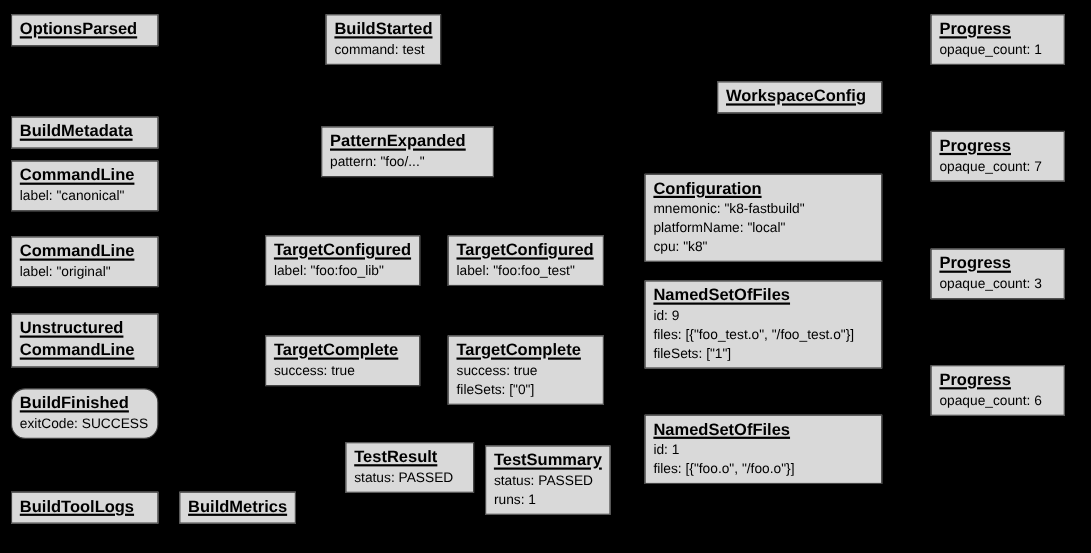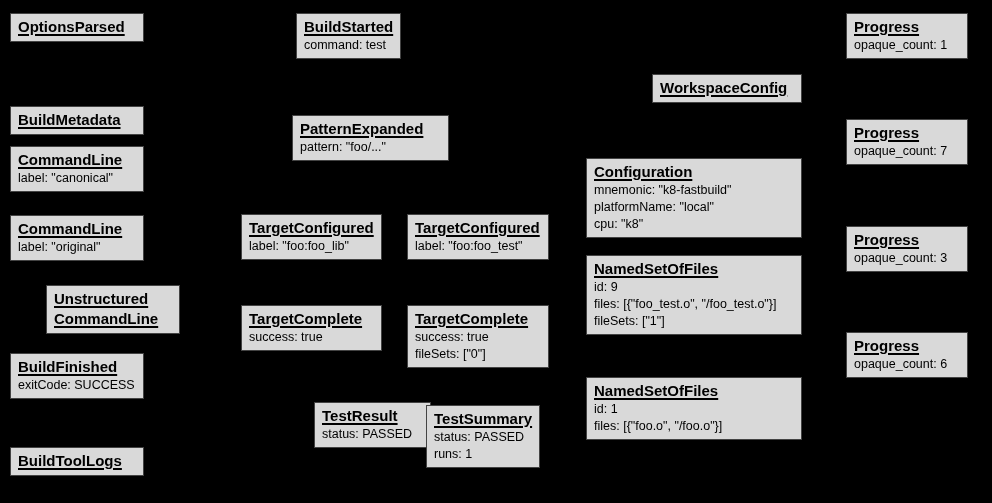--- a/index.html
+++ b/index.html
@@ -56,34 +56,37 @@
   <div class="node" style="left:10px;top:146px;min-width:134px;">
     <div class="title">CommandLine</div>
     <div class="detail">label: "canonical"</div>
   </div>
 
   <div class="node" style="left:10px;top:215px;min-width:134px;">
     <div class="title">CommandLine</div>
     <div class="detail">label: "original"</div>
   </div>
 
-  <div class="node" style="left:10px;top:285px;min-width:134px;margin-left:36px;">
+  <div class="node" style="left:10px;top:285px;min-width:134px;">
     <div class="title">Unstructured
 CommandLine</div>
   </div>
 
-  <div class="node" style="left:10px;top:353px;min-width:134px;">
+  <div class="node" style="left:10px;top:353px;min-width:134px;border-radius:13px;">
     <div class="title">BuildFinished</div>
     <div class="detail">exitCode: SUCCESS</div>
   </div>
 
   <div class="node" style="left:10px;top:447px;min-width:134px;">
     <div class="title">BuildToolLogs</div>
   </div>
 
+  <div class="node" style="left:163px;top:447px;min-width:106px;">
+    <div class="title">BuildMetrics</div>
+  </div>
 
   <div class="node" style="left:296px;top:13px;min-width:105px;">
     <div class="title">BuildStarted</div>
     <div class="detail">command: test</div>
   </div>
 
   <div class="node" style="left:292px;top:115px;min-width:157px;">
     <div class="title">PatternExpanded</div>
     <div class="detail">pattern: "foo/..."</div>
   </div>
@@ -107,21 +110,21 @@
     <div class="title">TargetComplete</div>
     <div class="detail">success: true</div>
     <div class="detail">fileSets: ["0"]</div>
   </div>
 
   <div class="node" style="left:314px;top:402px;min-width:117px;">
     <div class="title">TestResult</div>
     <div class="detail">status: PASSED</div>
   </div>
 
-  <div class="node" style="left:426px;top:405px;min-width:112px;">
+  <div class="node" style="left:441px;top:405px;min-width:112px;">
     <div class="title">TestSummary</div>
     <div class="detail">status: PASSED</div>
     <div class="detail">runs: 1</div>
   </div>
 
   <div class="node" style="left:652px;top:74px;min-width:150px;">
     <div class="title">WorkspaceConfig</div>
   </div>
 
   <div class="node" style="left:586px;top:158px;min-width:216px;">

